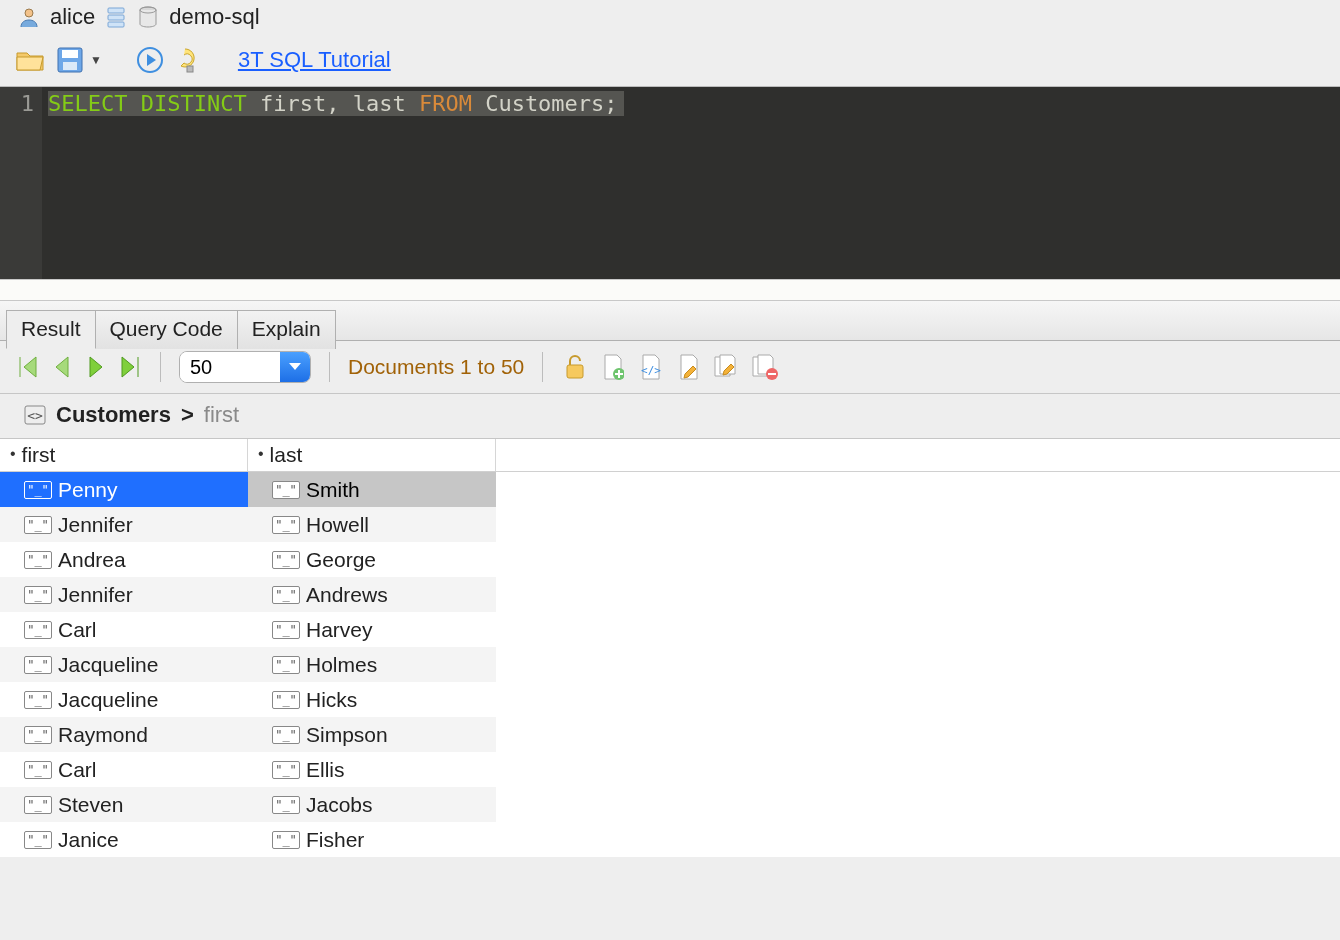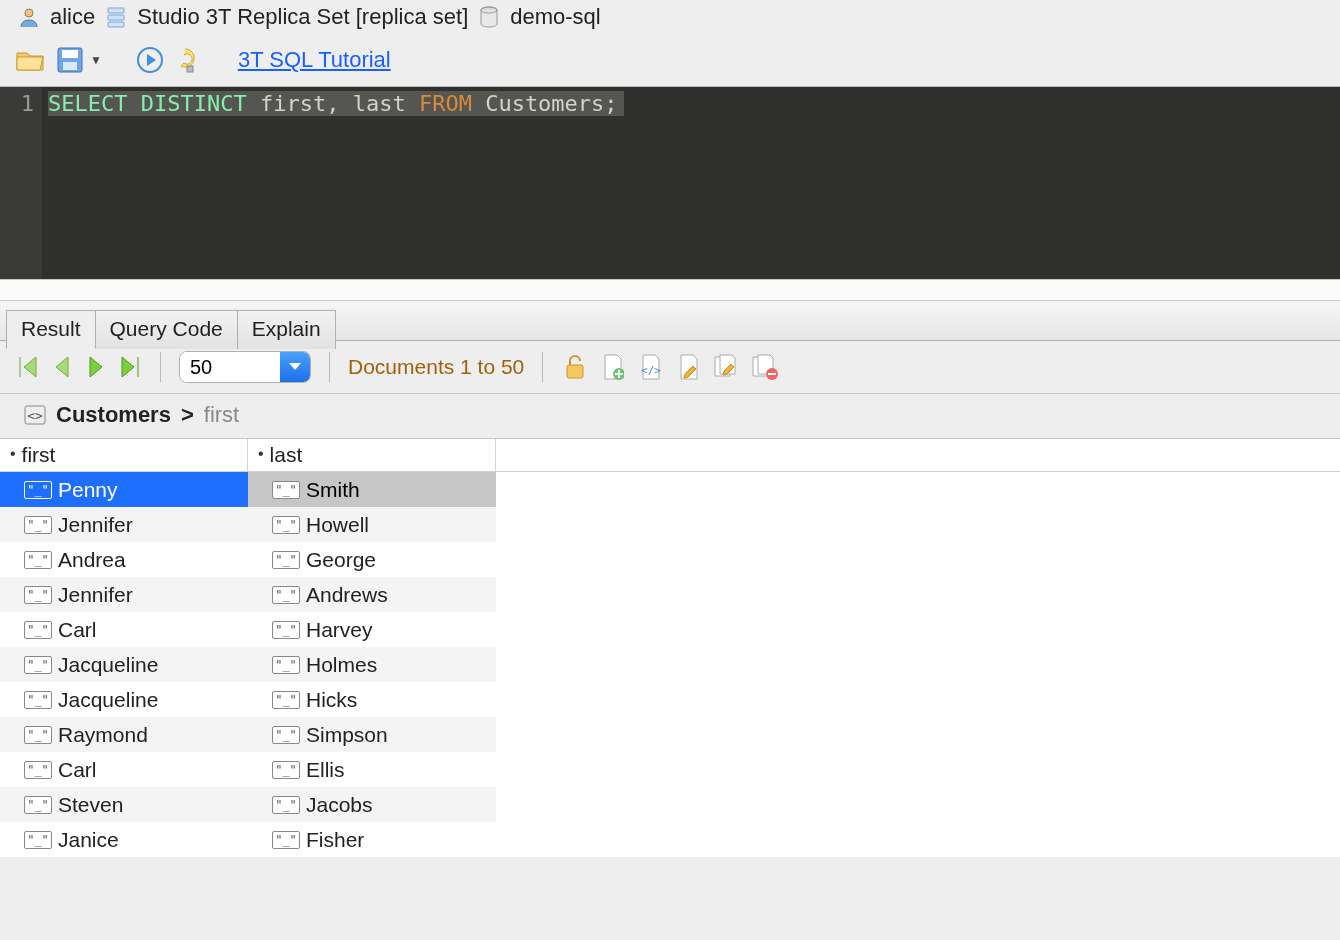--- a/index.html
+++ b/index.html
@@ -53,21 +53,21 @@
     color: #9a9a95;
     text-align: right;
     padding: 4px 8px 0 0;
   }
   .code {
     flex: 1;
     padding: 4px 0 0 6px;
     color: #cfcfc8;
   }
   .code .line1 { background: #555551; display: inline-block; padding-right: 6px; }
-  .kw1 { color: #86efac; }
+  .kw1 { color: #84cc16; }
   .kw2 { color: #d98a3a; }
   .ident { color: #d3d3c8; }
 
   .editor-strip {
     height: 22px;
     background: #fbfbf9;
     border-top: 1px solid #c8c8c8;
     border-bottom: 1px solid #c8c8c8;
   }
 
@@ -190,21 +190,20 @@
       </svg>
   </span>
   <span>alice</span>
   <span class="icon">
     <svg width="20" height="22" viewBox="0 0 20 22">
         <rect x="2" y="2" width="16" height="5" rx="1" fill="#cfe3f7" stroke="#7aa6d6"></rect>
         <rect x="2" y="9" width="16" height="5" rx="1" fill="#cfe3f7" stroke="#7aa6d6"></rect>
         <rect x="2" y="16" width="16" height="5" rx="1" fill="#cfe3f7" stroke="#7aa6d6"></rect>
       </svg>
   </span>
-  <span>Studio 3T Replica Set [replica set]</span>
   <span class="icon">
     <svg width="20" height="22" viewBox="0 0 20 22">
         <ellipse cx="10" cy="4" rx="8" ry="3" fill="#d8d8d8" stroke="#999"></ellipse>
         <path d="M2 4v14c0 1.7 3.6 3 8 3s8-1.3 8-3V4" fill="#e8e8e8" stroke="#999"></path>
         <ellipse cx="10" cy="4" rx="8" ry="3" fill="none" stroke="#999"></ellipse>
       </svg>
   </span>
   <span>demo-sql</span>
 </div>
 

